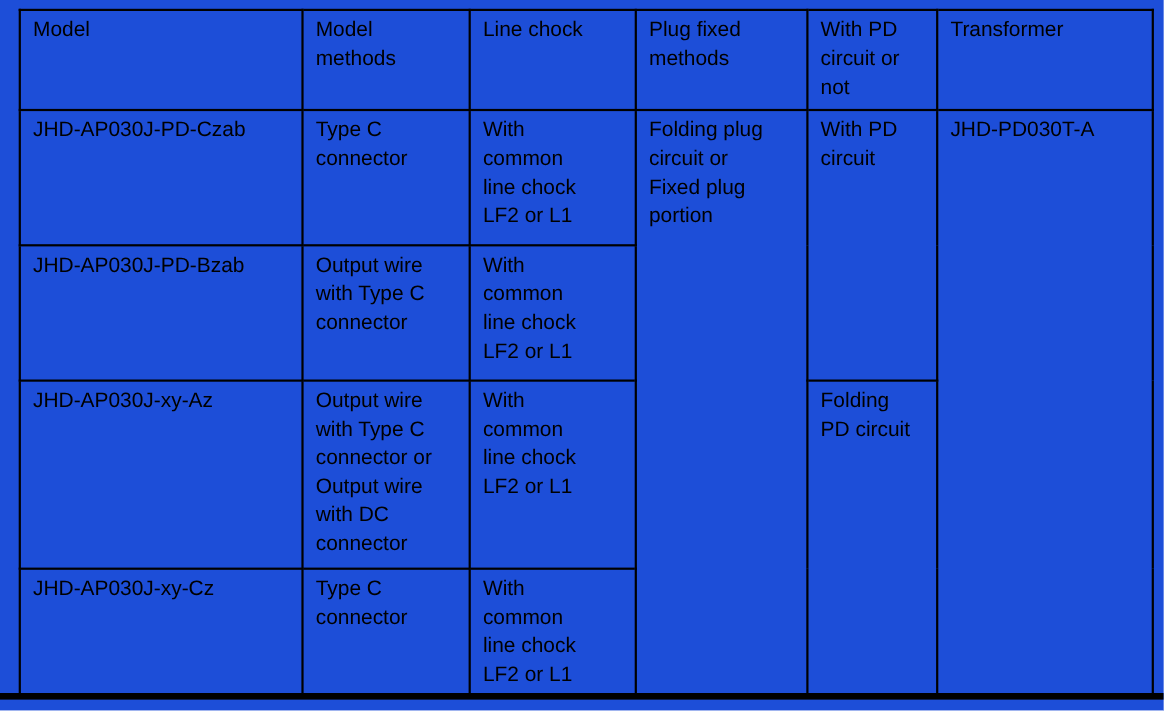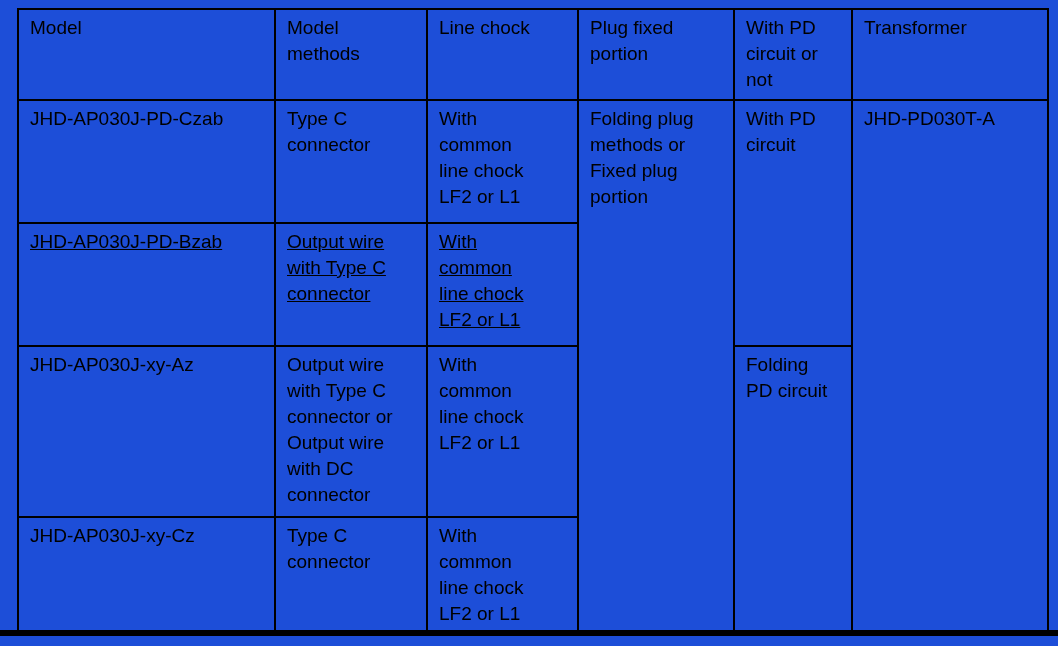--- a/index.html
+++ b/index.html
@@ -30,21 +30,21 @@
     padding: 5px 4px 4px 11px;
     font-size: 19px;
     line-height: 26px;
     font-weight: normal;
     color: #000000;
     white-space: pre-line;
     overflow: hidden;
   }
   tr.r-head { height: 91px; }
   tr.r-1 { height: 123px; }
-  tr.r-2 { height: 123px; text-decoration: underline; }
+  tr.r-2 { height: 123px; }
   tr.r-3 { height: 171px; }
   tr.r-4 { height: 116px; margin-left: 44px; }
   .bottom-rule {
     position: absolute;
     left: 0;
     top: 630px;
     width: 1058px;
     height: 6px;
     background: #000000;
   }
@@ -63,37 +63,37 @@
       <col style="width:118px">
       <col style="width:196px">
     </colgroup>
     <tbody>
       <tr class="r-head">
         <th>Model</th>
         <th>Model
 methods</th>
         <th>Line chock</th>
         <th>Plug fixed
-portion</th>
+methods</th>
         <th>With PD
 circuit or
 not</th>
         <th>Transformer</th>
       </tr>
 
       <tr class="r-1">
         <td>JHD-AP030J-PD-Czab</td>
         <td>Type C
 connector</td>
         <td>With
 common
 line chock
 LF2 or L1</td>
         <td rowspan="4">Folding plug
-methods or
+circuit or
 Fixed plug
 portion</td>
         <td rowspan="2">With PD
 circuit</td>
         <td rowspan="4">JHD-PD030T-A</td>
       </tr>
 
       <tr class="r-2">
         <td>JHD-AP030J-PD-Bzab</td>
         <td>Output wire

